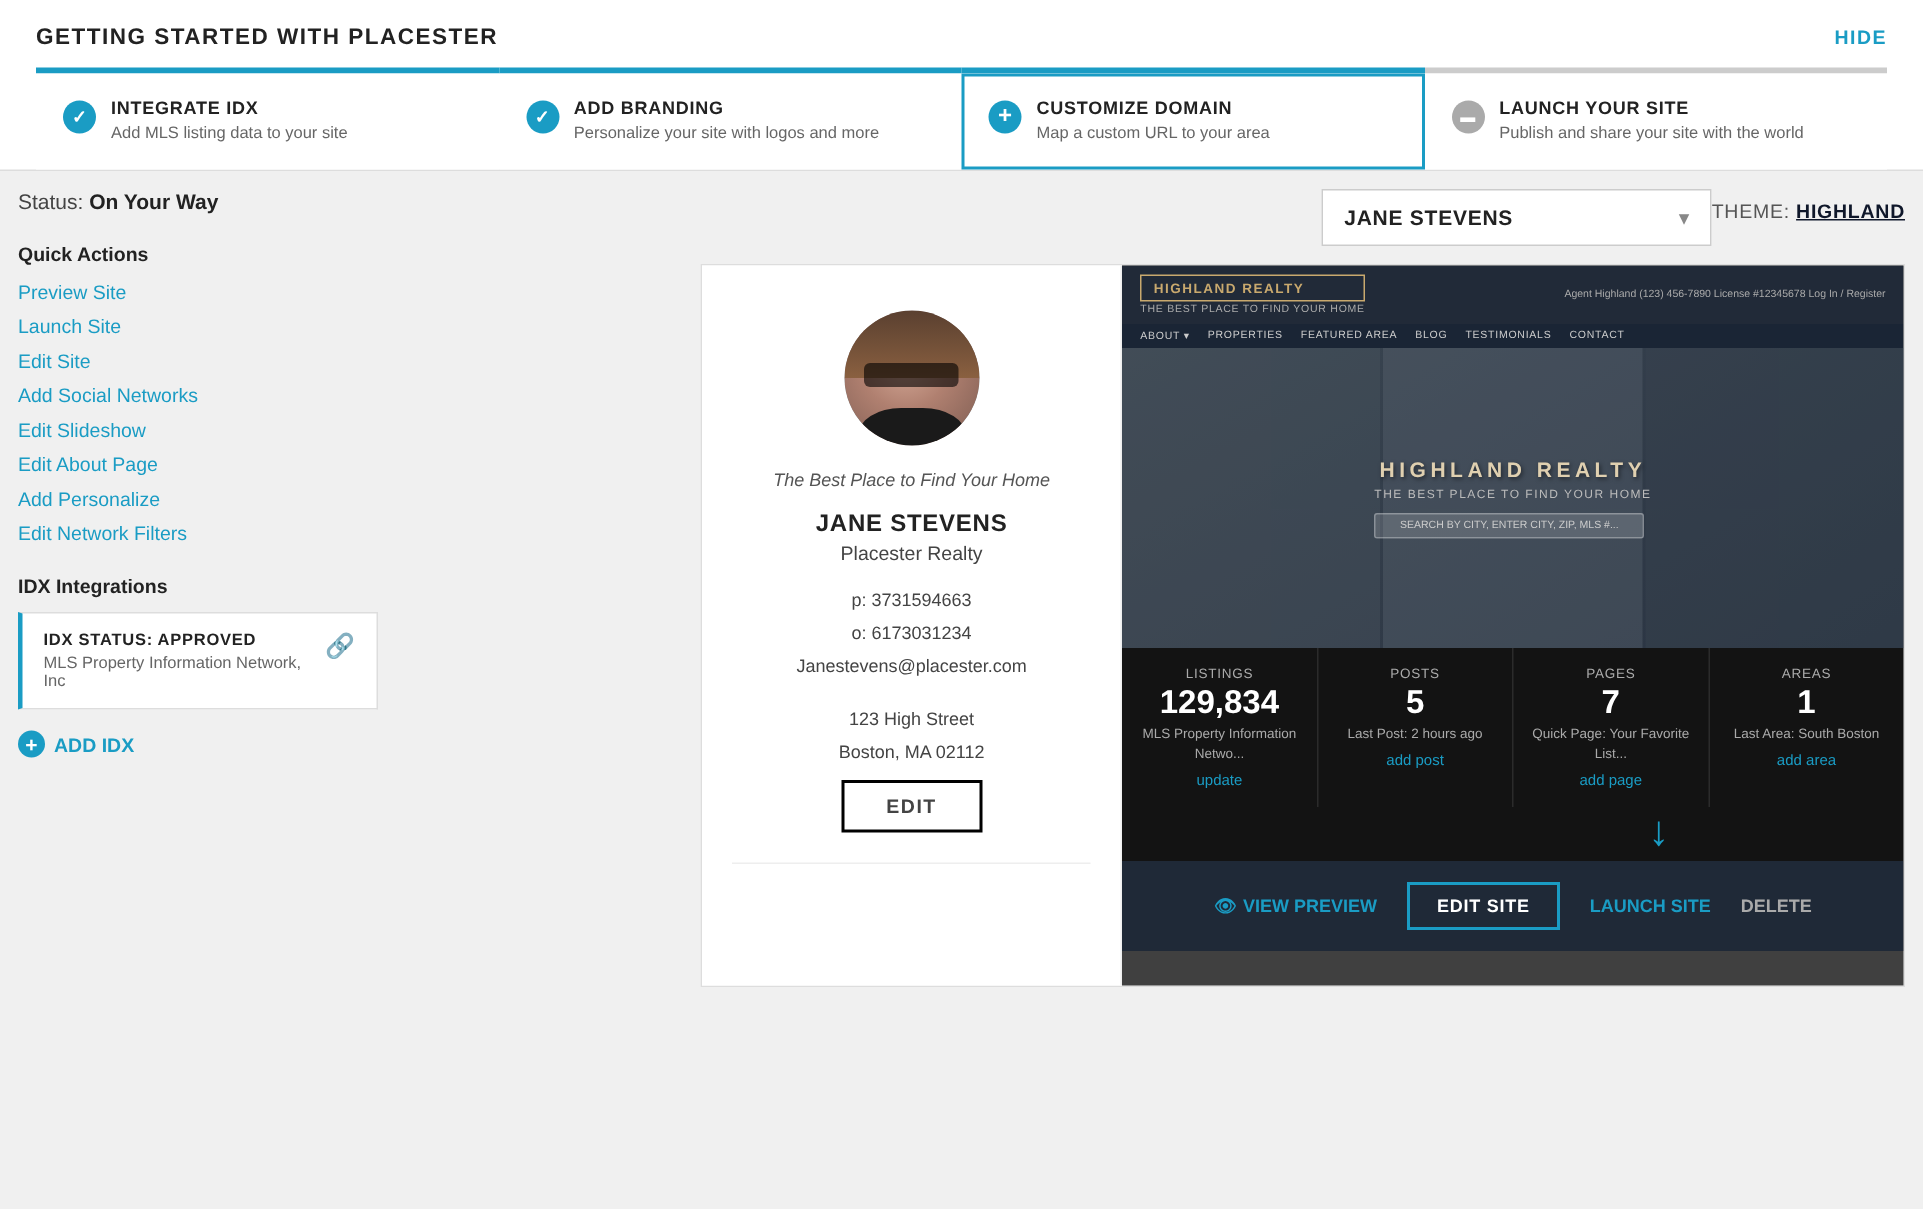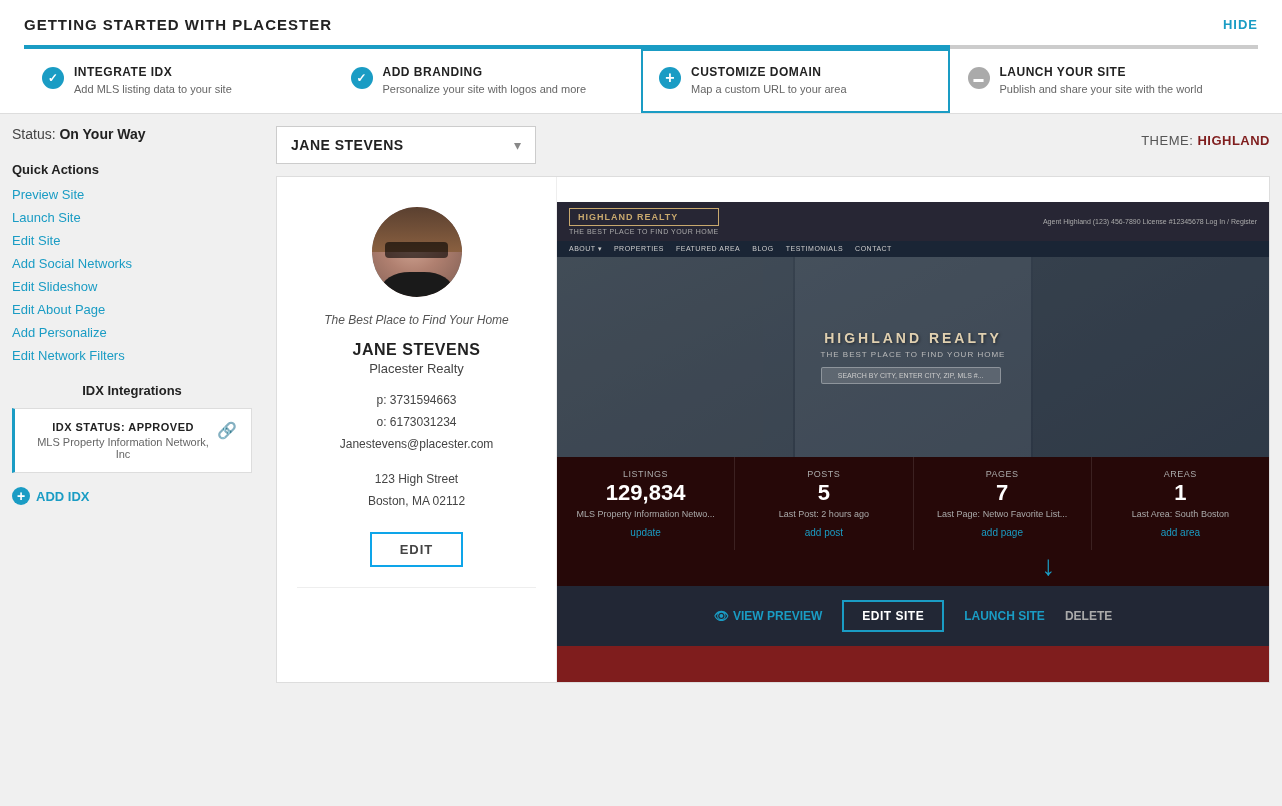--- a/index.html
+++ b/index.html
@@ -150,21 +150,20 @@
       display: block;
       color: #1a9cc4;
       text-decoration: none;
       font-size: 13px;
       margin-bottom: 8px;
       cursor: pointer;
     }
 
     
     .idx-section {
-      text-align: center;
     }
     .idx-card {
       background: #fff;
       border: 1px solid #ddd;
       border-left: 3px solid #1a9cc4;
       padding: 12px 14px;
       margin-top: 10px;
       display: flex;
       align-items: flex-start;
       justify-content: space-between;
@@ -211,22 +210,23 @@
 
     
     .theme-line {
       text-align: right;
       font-size: 13px;
       color: #555;
       margin-bottom: 10px;
       letter-spacing: 0.5px;
     }
     .theme-name {
-      color: #7f1d1d;
-      font-weight: 700;
+      color: #0f172a;
+      font-weight: 700;
+      text-decoration: underline;
     }
 
     
     .site-preview-container {
       display: flex;
       gap: 0;
       background: #fff;
       border: 1px solid #ddd;
     }
 
@@ -275,48 +275,47 @@
     .profile-contact {
       font-size: 12px;
       color: #444;
       line-height: 1.8;
       margin-bottom: 14px;
     }
     .profile-address {
       font-size: 12px;
       color: #444;
       line-height: 1.8;
-      margin-bottom: 20px;
+      margin-bottom: 8px;
     }
     .edit-btn {
       background: #fff;
-      border: 2px solid #0ea5e9;
+      border: 2px solid #000000;
       color: #444;
       padding: 8px 28px;
       font-size: 13px;
       font-weight: 700;
       letter-spacing: 1px;
       cursor: pointer;
       text-transform: uppercase;
     }
     .divider-line {
       width: 100%;
       border: none;
       border-top: 1px solid #eee;
       margin-top: 20px;
     }
 
     
     .preview-panel {
       flex: 1;
-      background: #7f1d1d;
+      background: #404040;
       position: relative;
       overflow: hidden;
       min-height: 480px;
-      margin-top: 25px;
     }
 
     
     .fake-site-header {
       background: rgba(30,40,55,0.9);
       padding: 6px 12px;
       display: flex;
       justify-content: space-between;
       align-items: center;
     }
@@ -608,21 +607,21 @@
         </div>
         <span class="idx-link-icon">🔗</span>
       </div>
       <div class="add-idx-btn">
         <div class="add-idx-plus">+</div>
         <span>ADD IDX</span>
       </div>
     </div>
   </div>
 
-  <div style="flex:1; display:flex; flex-direction:column;">
+  <div style="flex:1; display:flex; flex-direction:column;align-items:flex-end;">
 
     <div style="display:flex; justify-content:space-between; align-items:center; margin-bottom:12px;">
       <div class="site-selector">
         <span class="site-selector-name">JANE STEVENS</span>
         <span class="chevron-down">▾</span>
       </div>
       <div class="theme-line">
         <span>THEME:</span>
         <span class="theme-name">HIGHLAND</span>
       </div>
@@ -697,21 +696,21 @@
           </div>
           <div class="stat-col">
             <div class="stat-label">POSTS</div>
             <div class="stat-number">5</div>
             <div class="stat-desc">Last Post: 2 hours ago</div>
             <a class="stat-action">add post</a>
           </div>
           <div class="stat-col">
             <div class="stat-label">PAGES</div>
             <div class="stat-number">7</div>
-            <div class="stat-desc">Last Page: Netwo Favorite List...</div>
+            <div class="stat-desc">Quick Page: Your Favorite List...</div>
             <a class="stat-action">add page</a>
           </div>
           <div class="stat-col">
             <div class="stat-label">AREAS</div>
             <div class="stat-number">1</div>
             <div class="stat-desc">Last Area: South Boston</div>
             <a class="stat-action">add area</a>
           </div>
         </div>
 

